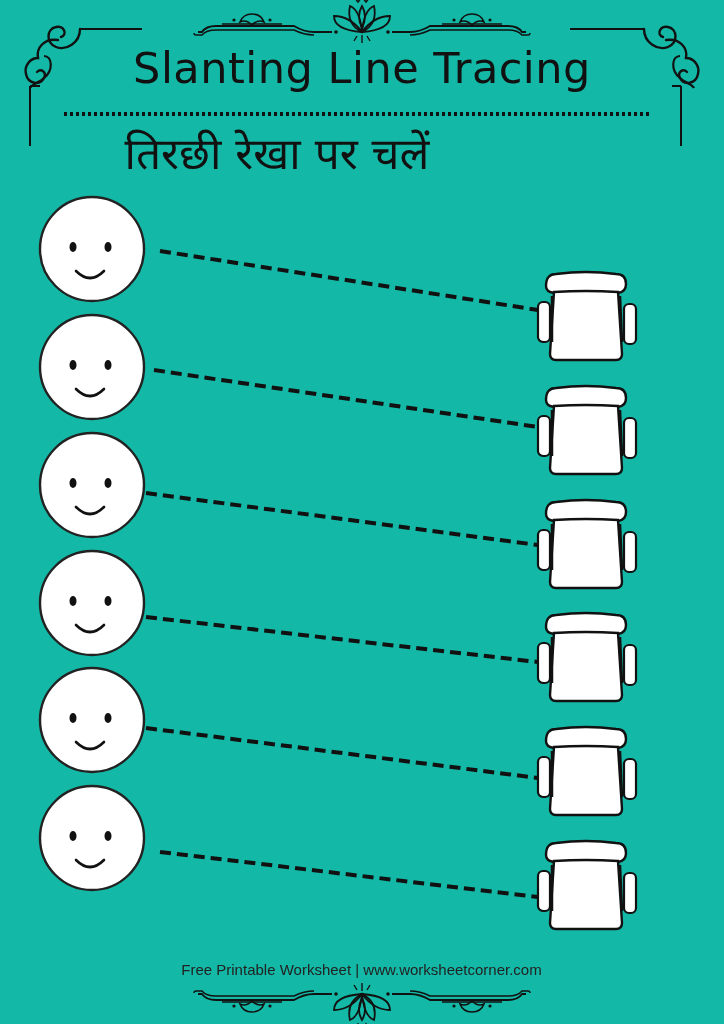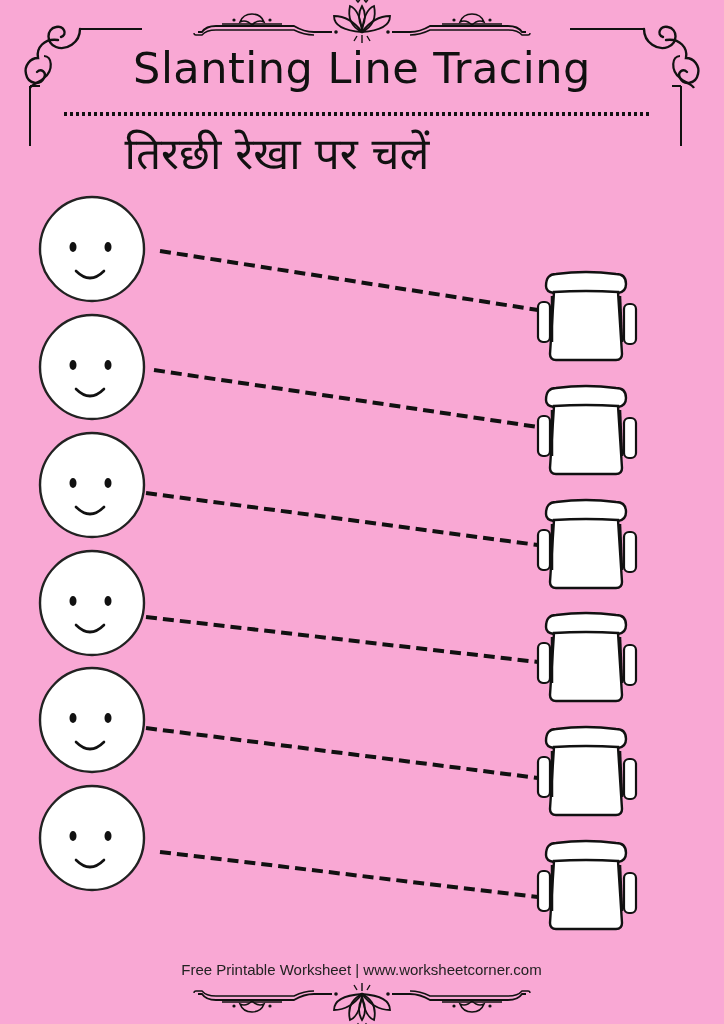--- a/index.html
+++ b/index.html
@@ -1,17 +1,17 @@
 <!DOCTYPE html>
 <html><head>
   <meta charset="utf-8">
   <style>
     html, body { margin: 0; padding: 0; background: #ffffff; }
     body { width: 724px; height: 1024px; position: relative; overflow: hidden; font-family: "DejaVu Sans", sans-serif; }
-    .page { position: absolute; left: 0; top: 0; width: 724px; height: 1024px; background: #f9a8d4; }
+    .page { position: absolute; left: 0; top: 0; width: 724px; height: 1024px; background: #14b8a6; }
     .title {
       position: absolute; left: 0; top: 38px; width: 724px; text-align: center;
       font-family: "DejaVu Sans", sans-serif; font-size: 43px; font-weight: normal;
       color: #111; letter-spacing: 0.5px; line-height: 60px;
     }
     .subtitle {
       position: absolute; left: 0; top: 122px; width: 584px; text-align: center;
       font-family: "DejaVu Sans", sans-serif; font-size: 44px; color: #111; line-height: 64px;
       padding-right: 30px; box-sizing: border-box;
     }

